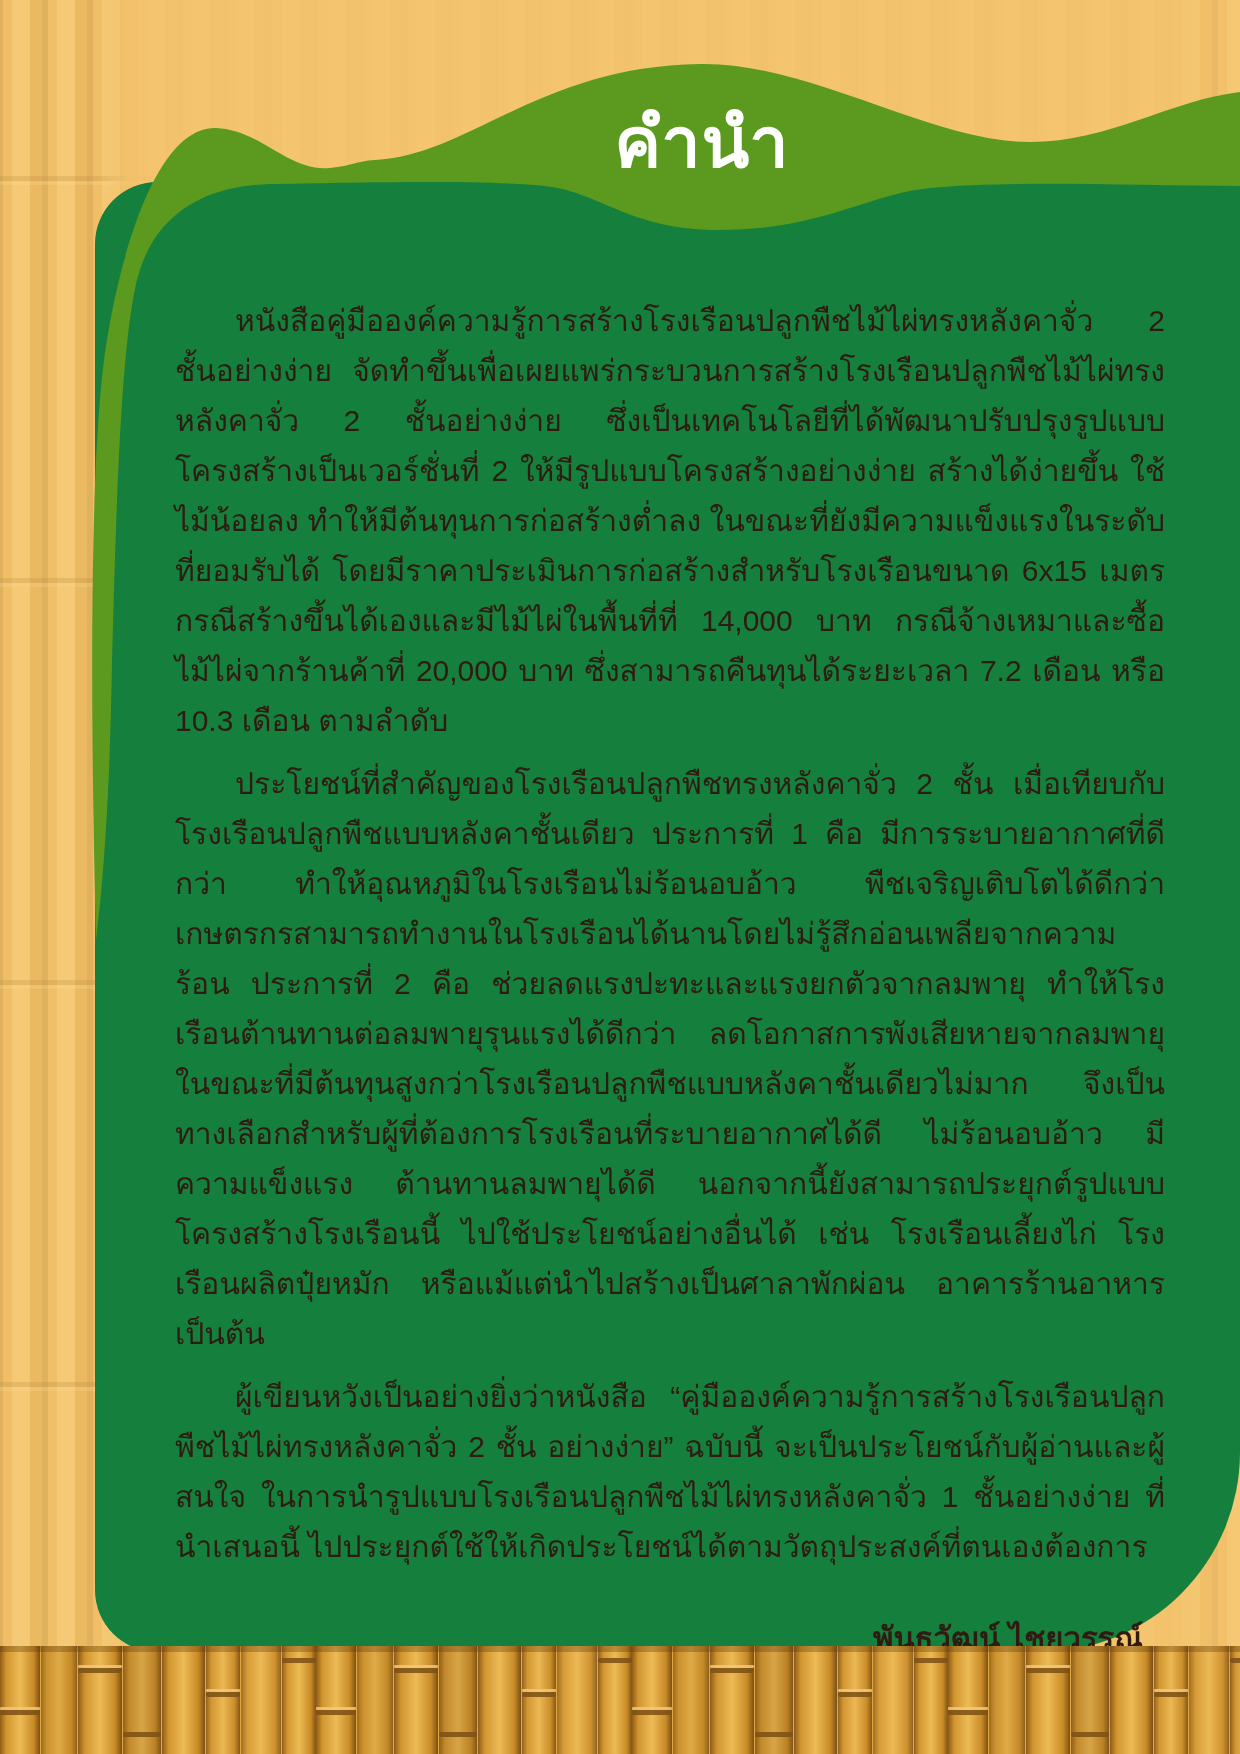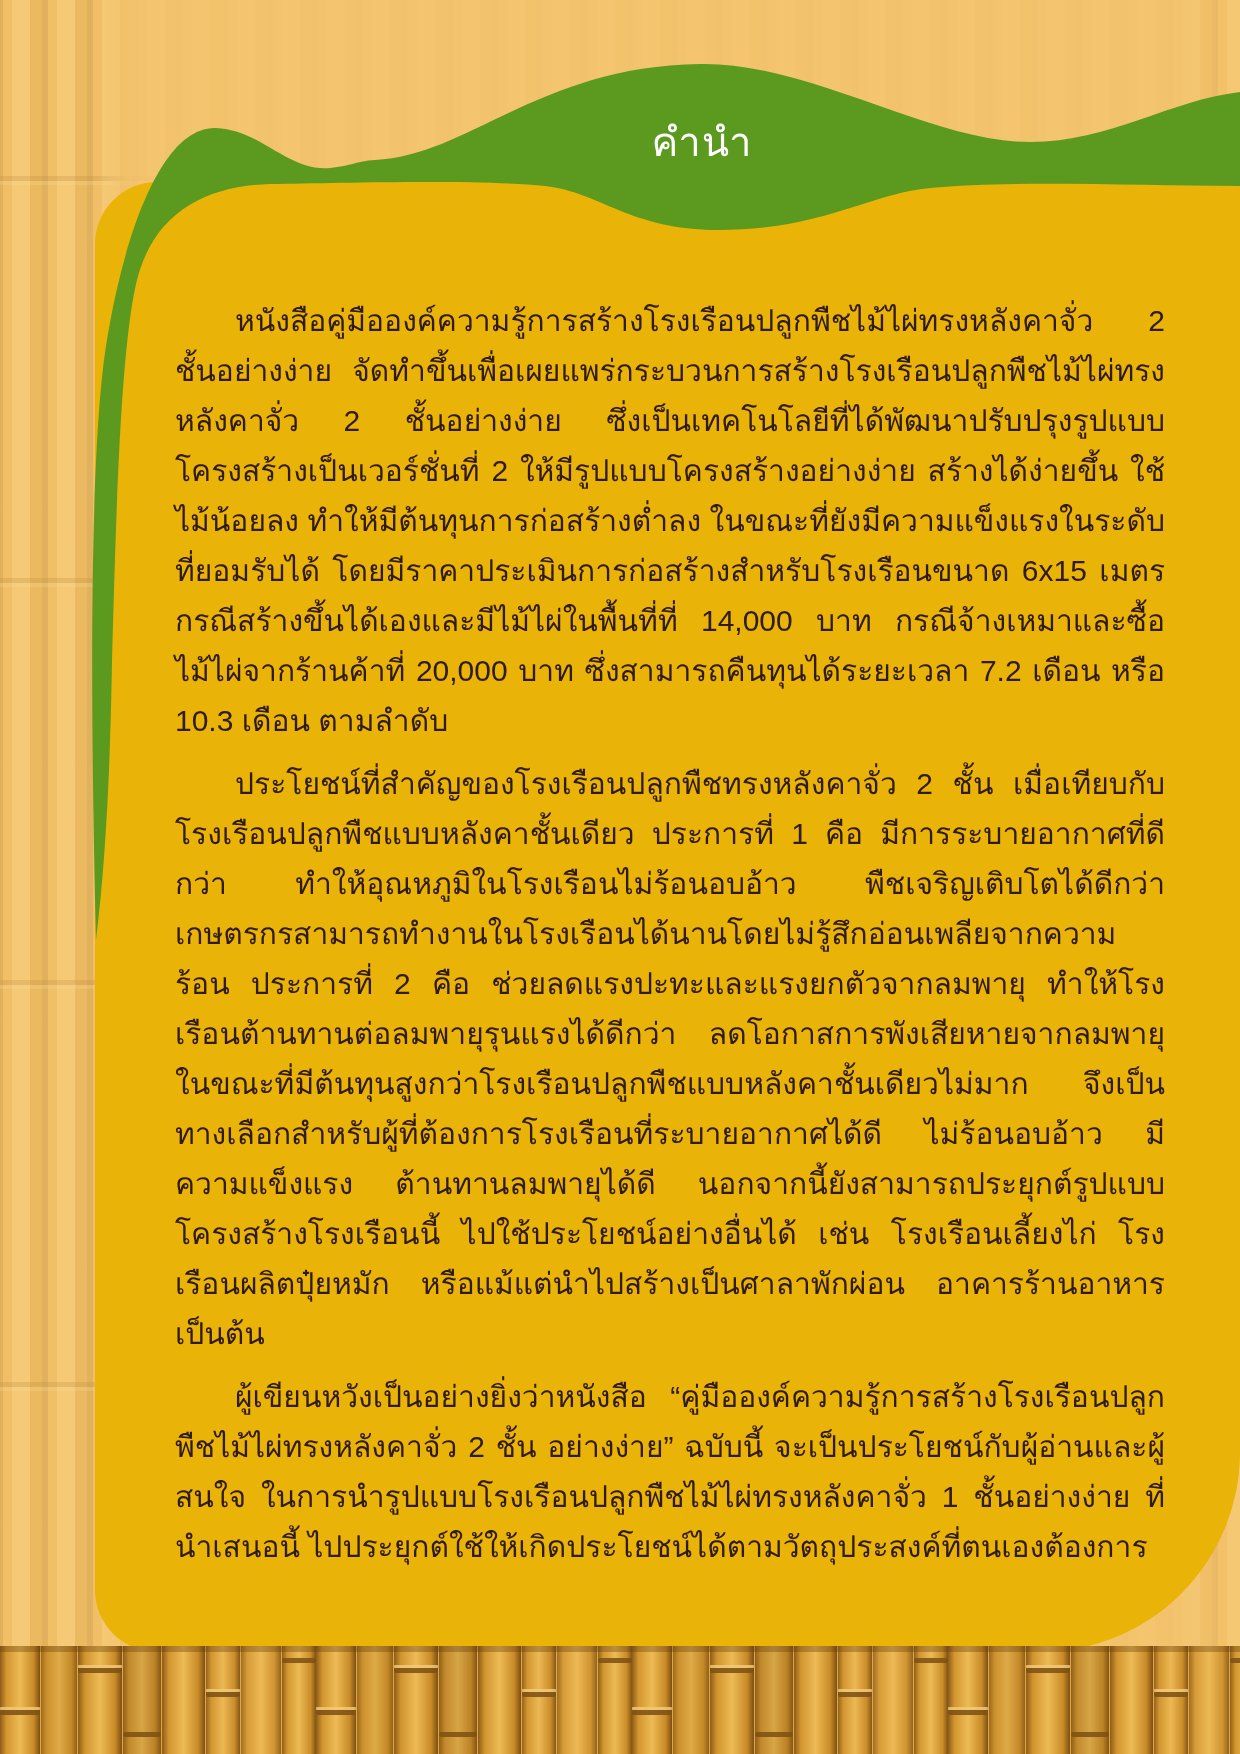--- a/index.html
+++ b/index.html
@@ -28,21 +28,21 @@
     position:absolute;inset:0;z-index:0;
     background:linear-gradient(90deg,
       rgba(244,196,110,0.45) 0 95px,
       rgba(244,196,110,0.92) 130px calc(100% - 60px),
       rgba(244,196,110,0.55) 100%);
   }
   .card{
     position:absolute;z-index:2;
     left:95px;top:182px;
     width:1145px;height:1470px;
-    background:#eab308;
+    background:#15803d;
     border-radius:62px 0 60px 62px;
     border-bottom-right-radius:200px;
   }
   .card-inner{
     position:absolute;
     left:80px;right:75px;top:114px;
     color:#2F1B12;
     font-size:30px;line-height:50px;
     text-align:justify;
   }
@@ -53,22 +53,22 @@
     font-weight:bold;
     font-size:31px;
     padding-right:22px;
   }
   .wave{position:absolute;z-index:4;left:0;top:0;pointer-events:none;}
   .page-title{
     position:absolute;z-index:5;
     left:702px;top:142px;
     transform:translate(-50%,-50%);
     color:#ffffff;
-    font-size:40px;
-    font-weight:normal;
+    font-size:70px;
+    font-weight:bold;
     letter-spacing:1px;
     white-space:nowrap;
   }
   .bamboo-bottom{
     position:absolute;z-index:3;
     left:0;bottom:0;width:1240px;height:108px;
   }
 </style>
 </head>
 <body>
@@ -76,20 +76,21 @@
 <div class="page">
 
   <div class="bamboo-faint"></div>
   <div class="bamboo-veil"></div>
 
   <div class="card">
     <div class="card-inner">
       <p>หนังสือคู่มือองค์ความรู้การสร้างโรงเรือนปลูกพืชไม้ไผ่ทรงหลังคาจั่ว 2 ชั้นอย่างง่าย จัดทำขึ้นเพื่อเผยแพร่กระบวนการสร้างโรงเรือนปลูกพืชไม้ไผ่ทรงหลังคาจั่ว 2 ชั้นอย่างง่าย ซึ่งเป็นเทคโนโลยีที่ได้พัฒนาปรับปรุงรูปแบบโครงสร้างเป็นเวอร์ชั่นที่ 2 ให้มีรูปแบบโครงสร้างอย่างง่าย สร้างได้ง่ายขึ้น ใช้ไม้น้อยลง ทำให้มีต้นทุนการก่อสร้างต่ำลง ในขณะที่ยังมีความแข็งแรงในระดับที่ยอมรับได้ โดยมีราคาประเมินการก่อสร้างสำหรับโรงเรือนขนาด 6x15 เมตร กรณีสร้างขึ้นได้เองและมีไม้ไผ่ในพื้นที่ที่ 14,000 บาท กรณีจ้างเหมาและซื้อไม้ไผ่จากร้านค้าที่ 20,000 บาท ซึ่งสามารถคืนทุนได้ระยะเวลา 7.2 เดือน หรือ 10.3 เดือน ตามลำดับ</p>
       <p>ประโยชน์ที่สำคัญของโรงเรือนปลูกพืชทรงหลังคาจั่ว 2 ชั้น เมื่อเทียบกับโรงเรือนปลูกพืชแบบหลังคาชั้นเดียว ประการที่ 1 คือ มีการระบายอากาศที่ดีกว่า ทำให้อุณหภูมิในโรงเรือนไม่ร้อนอบอ้าว พืชเจริญเติบโตได้ดีกว่า เกษตรกรสามารถทำงานในโรงเรือนได้นานโดยไม่รู้สึกอ่อนเพลียจากความร้อน ประการที่ 2 คือ ช่วยลดแรงปะทะและแรงยกตัวจากลมพายุ ทำให้โรงเรือนต้านทานต่อลมพายุรุนแรงได้ดีกว่า ลดโอกาสการพังเสียหายจากลมพายุ ในขณะที่มีต้นทุนสูงกว่าโรงเรือนปลูกพืชแบบหลังคาชั้นเดียวไม่มาก จึงเป็นทางเลือกสำหรับผู้ที่ต้องการโรงเรือนที่ระบายอากาศได้ดี ไม่ร้อนอบอ้าว มีความแข็งแรง ต้านทานลมพายุได้ดี นอกจากนี้ยังสามารถประยุกต์รูปแบบโครงสร้างโรงเรือนนี้ ไปใช้ประโยชน์อย่างอื่นได้ เช่น โรงเรือนเลี้ยงไก่ โรงเรือนผลิตปุ๋ยหมัก หรือแม้แต่นำไปสร้างเป็นศาลาพักผ่อน อาคารร้านอาหาร เป็นต้น</p>
       <p>ผู้เขียนหวังเป็นอย่างยิ่งว่าหนังสือ “คู่มือองค์ความรู้การสร้างโรงเรือนปลูกพืชไม้ไผ่ทรงหลังคาจั่ว 2 ชั้น อย่างง่าย” ฉบับนี้ จะเป็นประโยชน์กับผู้อ่านและผู้สนใจ ในการนำรูปแบบโรงเรือนปลูกพืชไม้ไผ่ทรงหลังคาจั่ว 1 ชั้นอย่างง่าย ที่นำเสนอนี้ ไปประยุกต์ใช้ให้เกิดประโยชน์ได้ตามวัตถุประสงค์ที่ตนเองต้องการ</p>
+      <div class="author">พันธวัฒน์ ไชยวรรณ์</div>
     </div>
   </div>
 
   <svg class="wave" width="1240" height="1000" viewBox="0 0 1240 1000" aria-hidden="true">
     <path fill="#5B9A1E" d="
       M 96,940
       C 90,700 90,470 104,360
       C 118,258 156,126 216,128
       C 262,130 288,172 330,168
       C 352,166 356,161 375,160

